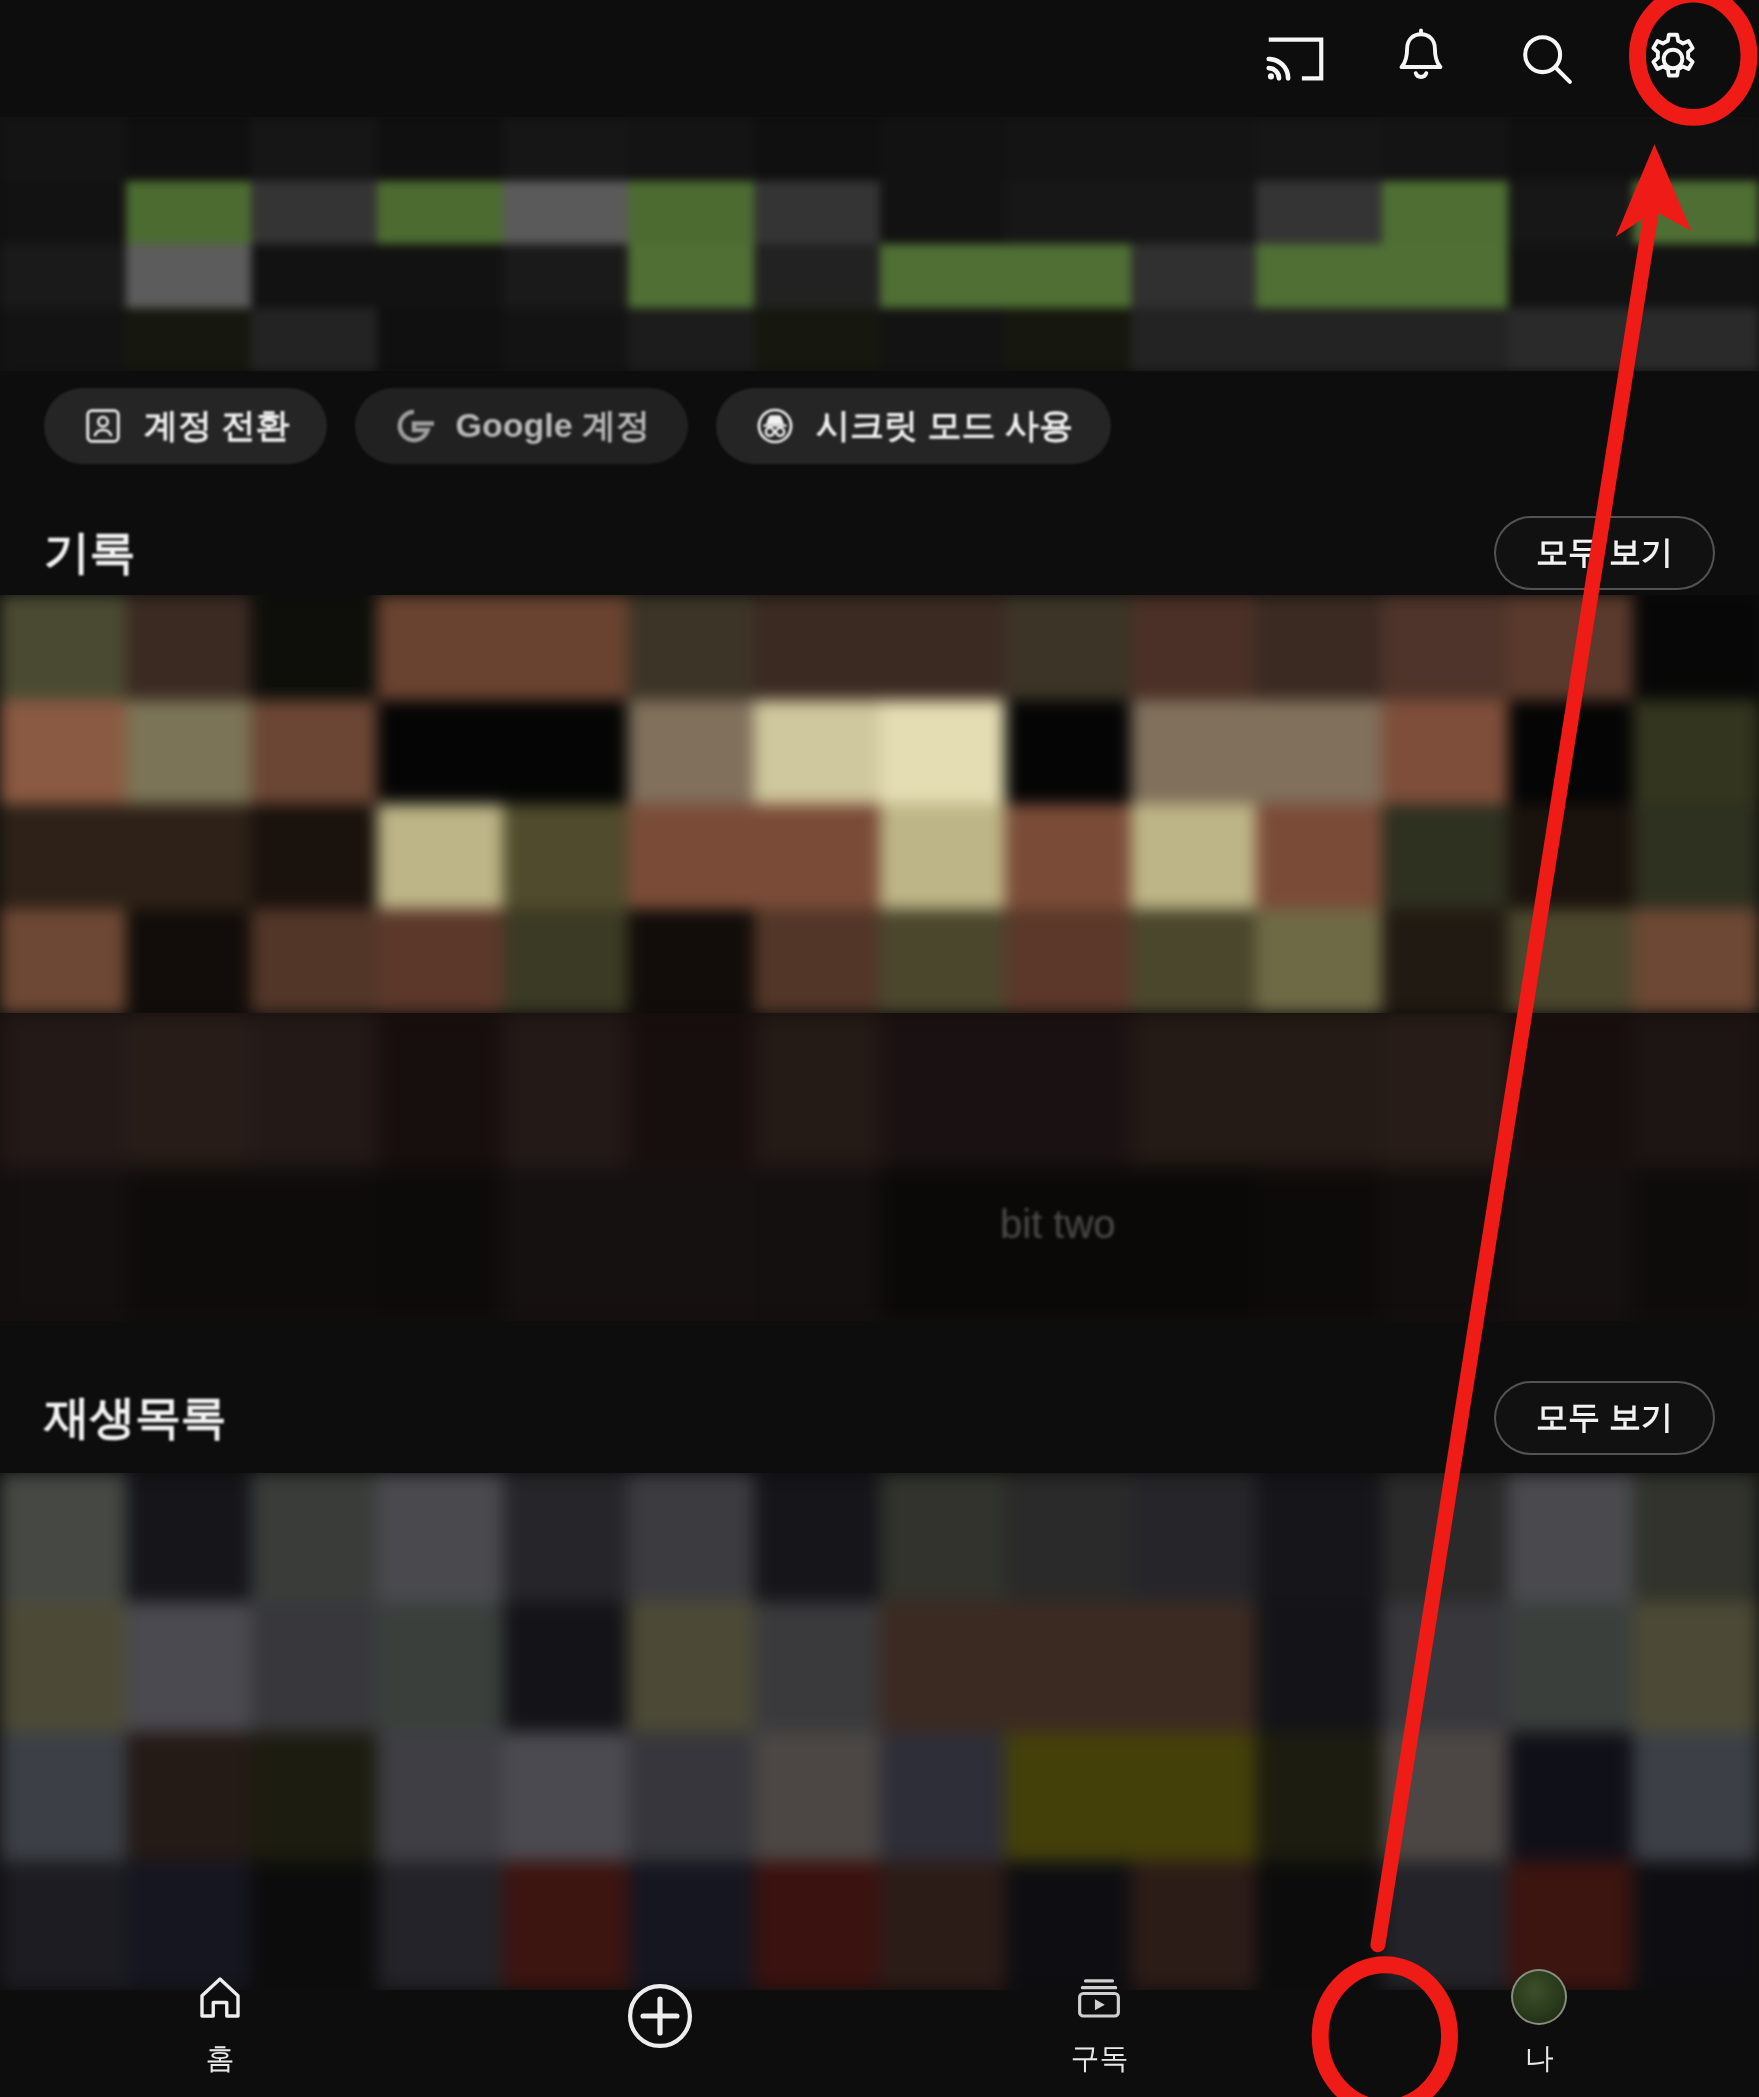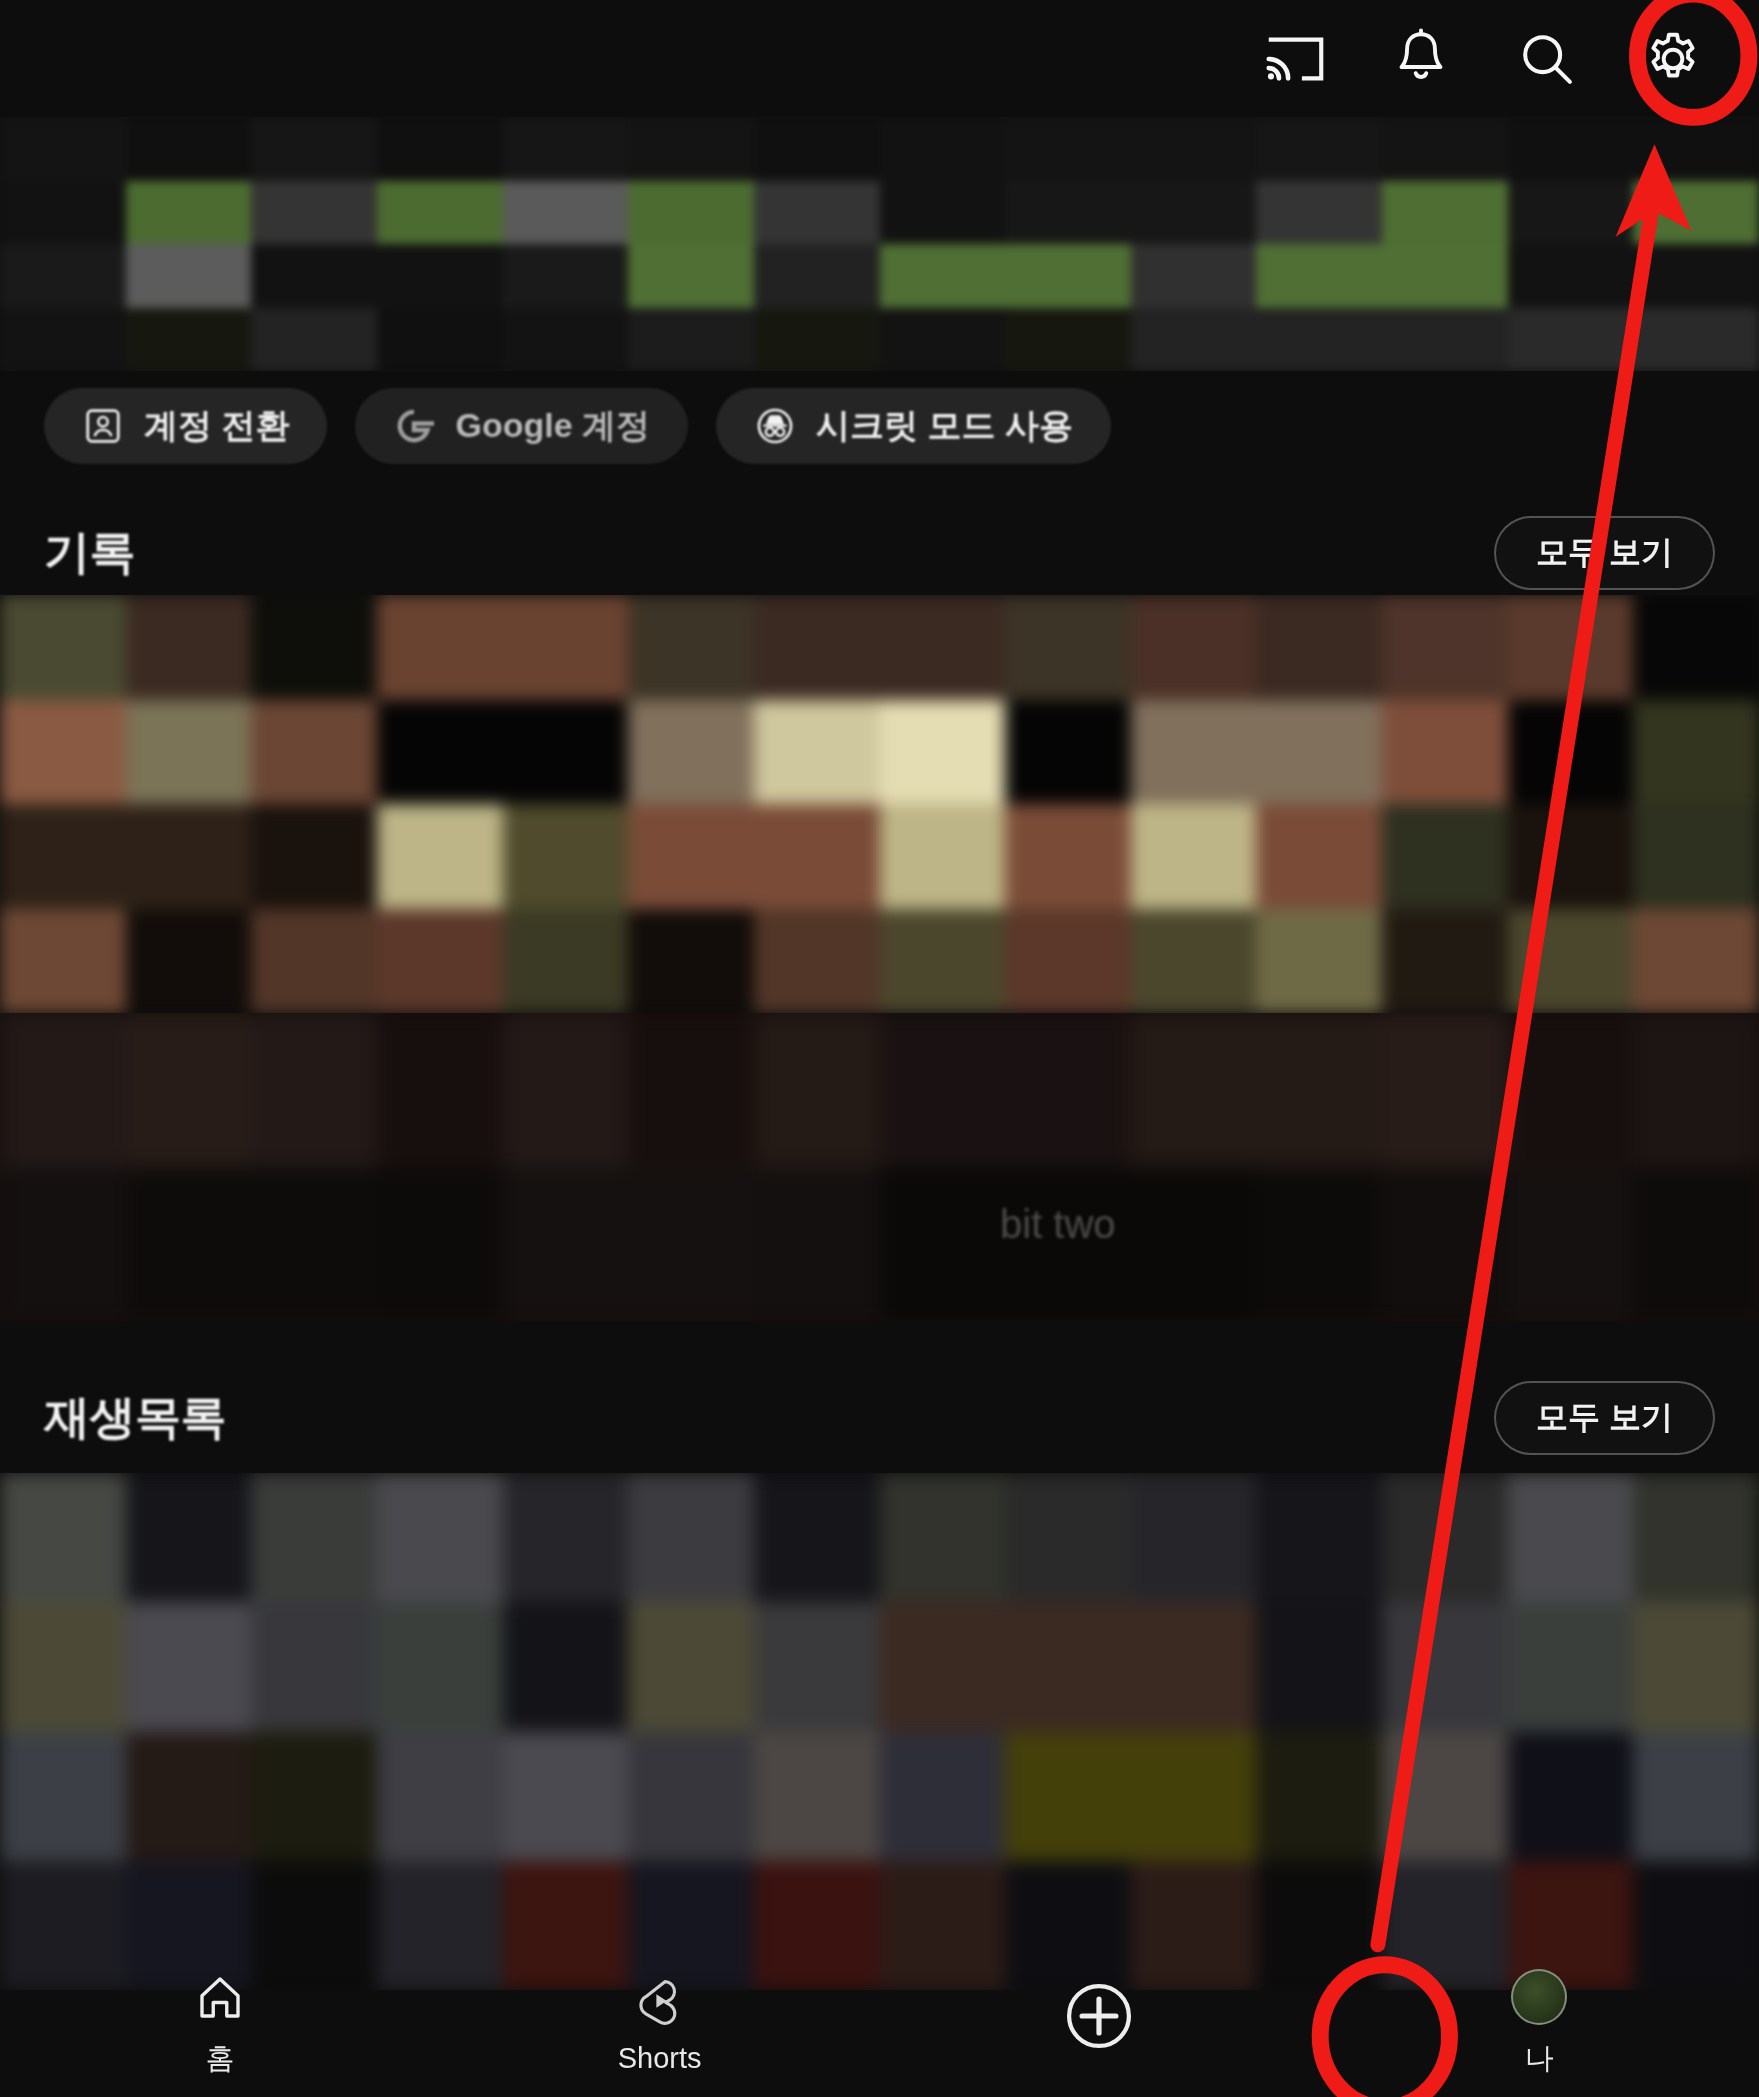--- a/index.html
+++ b/index.html
@@ -475,40 +475,41 @@
 
     <div class="navitem">
       <span class="navicon">
         <svg width="54" height="54" viewBox="0 0 24 24">
           <path d="M4 11 12 3.6 20 11v9h-5v-6h-6v6H4z" fill="none" stroke="#ededed" stroke-width="1.5" stroke-linejoin="round"></path>
         </svg>
       </span>
       <span class="nlabel">홈</span>
     </div>
 
-    <div class="navitem">
-      <span class="navicon">
-        <svg width="54" height="54" viewBox="0 0 24 24">
-          <path d="M14.2 3.4a4.4 4.4 0 0 1 2.2 8.1l-1.9 1.1 1.9 1.1a4.4 4.4 0 0 1-4.5 7.6l-6.2-3.6a4.4 4.4 0 0 1 0-7.6z" fill="none" stroke="#cfcfcf" stroke-width="1.4" stroke-linejoin="round"></path>
-          <path d="M10.4 9 15 12l-4.6 3z" fill="#cfcfcf"></path>
-        </svg>
-      </span>
-      <span class="nlabel">Shorts</span>
-    </div>
 
     <div class="navitem">
       <span class="navicon" style="height:84px; align-items:center;">
         <svg width="78" height="78" viewBox="0 0 24 24">
           <circle cx="12" cy="12" r="9.2" fill="none" stroke="#ededed" stroke-width="1.3"></circle>
           <path d="M12 6.8v10.4M6.8 12h10.4" stroke="#ededed" stroke-width="1.6" stroke-linecap="round"></path>
         </svg>
       </span>
       <span class="nlabel"></span>
     </div>
 
+    <div class="navitem">
+      <span class="navicon">
+        <svg width="54" height="54" viewBox="0 0 24 24">
+          <path d="M6 4.4h12M4.6 7.4h14.8" stroke="#cfcfcf" stroke-width="1.4" stroke-linecap="round"></path>
+          <rect x="3.4" y="10" width="17.2" height="10" rx="1.6" fill="none" stroke="#cfcfcf" stroke-width="1.4"></rect>
+          <path d="M10.2 12.6 14.6 15l-4.4 2.4z" fill="#cfcfcf"></path>
+        </svg>
+      </span>
+      <span class="nlabel">구독</span>
+    </div>
 
     <div class="navitem">
       <span class="navicon">
         <span class="avatar-nav"></span>
       </span>
       <span class="nlabel">나</span>
     </div>
   </div>
 
   <svg class="anno" width="1759" height="2097" viewBox="0 0 1768 2108">

